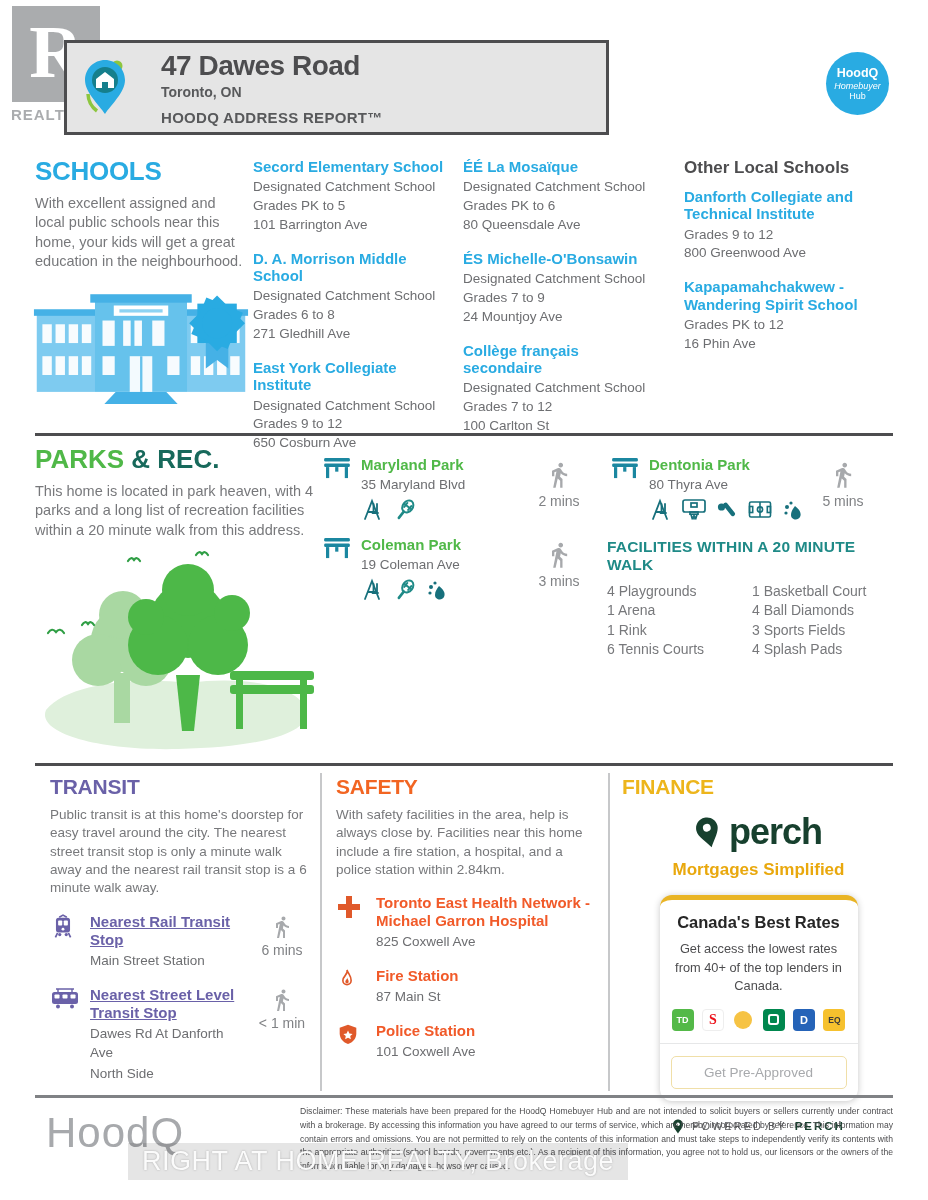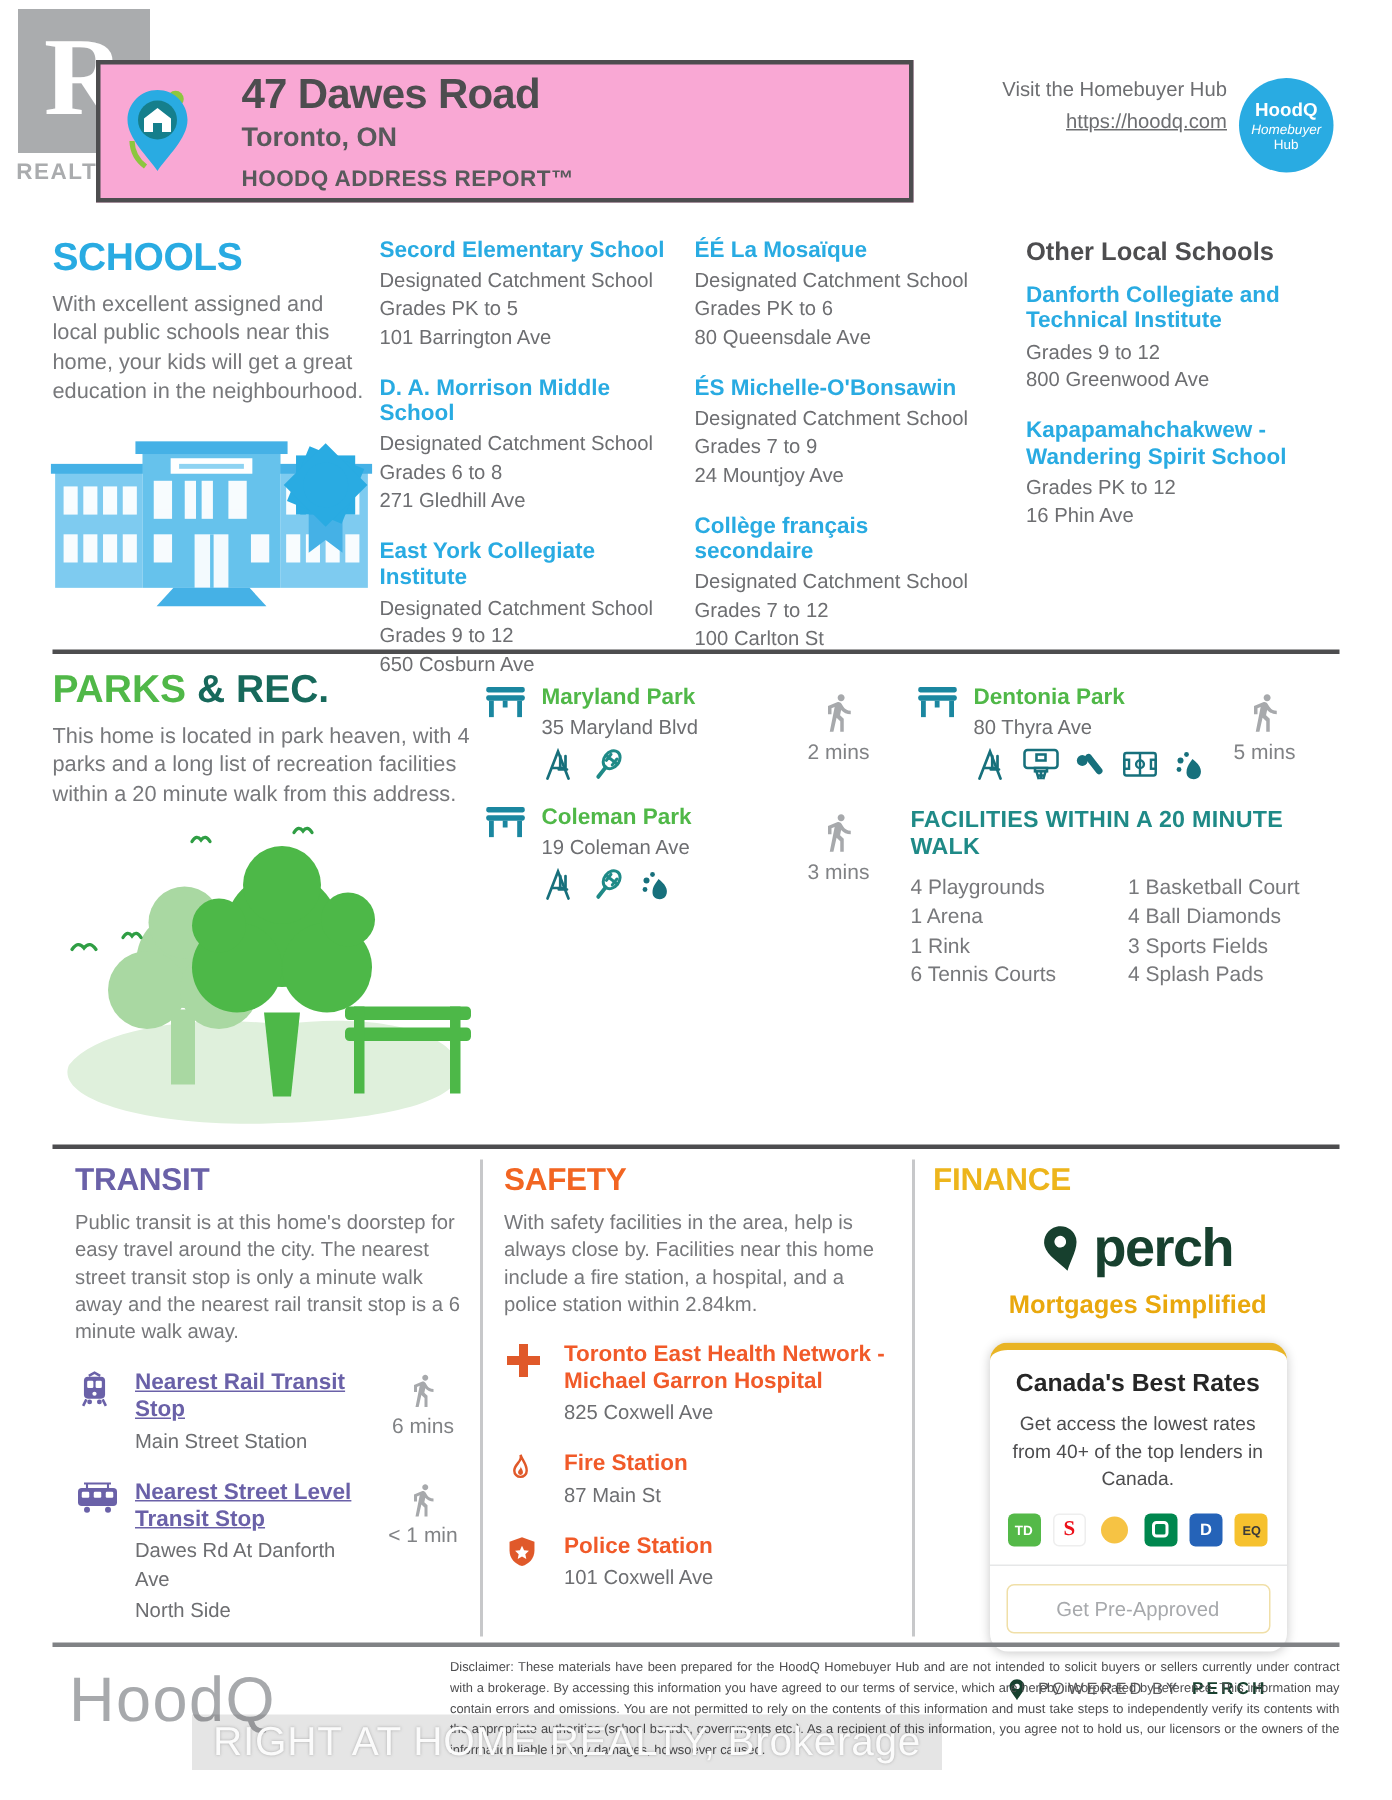--- a/index.html
+++ b/index.html
@@ -3,24 +3,24 @@
 <meta charset="utf-8">
 <style>
   * { margin:0; padding:0; box-sizing:border-box; }
   body { background:#fff; font-family:"Liberation Sans", sans-serif; }
   .page { position:relative; width:928px; height:1200px; margin:0 auto; background:#fff; overflow:hidden; }
 
   
   .realtor-wm { position:absolute; left:8px; top:6px; width:96px; text-align:center; opacity:.85; z-index:1; }
   .realtor-wm .rblock { width:88px; height:96px; background:#9C9EA1; color:#fff; font-family:"Liberation Serif", serif; font-weight:700; font-size:74px; line-height:92px; text-align:center; margin:0 auto; }
   .realtor-wm .rtext { margin-top:4px; font-size:15px; font-weight:700; color:#9C9EA1; letter-spacing:1px; }
-  .header-box { position:absolute; left:64px; top:40px; width:545px; height:95px; border:3px solid #4D4D4F; background:#f9a8d4; display:flex; align-items:center; padding-left:14px; z-index:2; }
+  .header-box { position:absolute; left:64px; top:40px; width:545px; height:95px; border:3px solid #4D4D4F; background:#e5e5e5; display:flex; align-items:center; padding-left:14px; z-index:2; }
   .header-text { margin-left:32px; }
   .addr-title { font-size:28px; font-weight:800; color:#4D4D4F; letter-spacing:-.5px; }
-  .addr-city { font-size:18px; font-weight:700; color:#58595B; margin-top:2px; }
+  .addr-city { font-size:14px; font-weight:700; color:#58595B; margin-top:2px; }
   .addr-report { font-size:15px; font-weight:700; color:#58595B; margin-top:9px; letter-spacing:.3px; }
   .visit-block { position:absolute; left:626px; top:52px; width:192px; text-align:right; z-index:2; }
   .visit-text { font-size:13.5px; color:#6D6E71; }
   .visit-link { font-size:13.5px; color:#6D6E71; text-decoration:underline; display:inline-block; margin-top:6px; }
   .hoodq-badge { position:absolute; left:826px; top:52px; width:63px; height:63px; border-radius:50%; background:#29ABE2; color:#fff; text-align:center; display:flex; flex-direction:column; justify-content:center; z-index:2; }
   .hoodq-badge .b1 { font-size:12.5px; font-weight:700; }
   .hoodq-badge .b2 { font-size:9px; margin-top:1px;font-style:italic; }
   .hoodq-badge .b3 { font-size:9px; }
 
   
@@ -131,24 +131,20 @@
       <circle cx="24" cy="22" r="13" fill="#157F8C"></circle>
       <path d="M24 14l9 7v9h-6v-6h-6v6h-6v-9l9-7z" fill="#FFFFFF"></path>
     </svg>
     <div class="header-text">
       <div class="addr-title">47 Dawes Road</div>
       <div class="addr-city">Toronto, ON</div>
       <div class="addr-report">HOODQ ADDRESS REPORT™</div>
     </div>
   </div>
 
-  <div class="visit-block">
-    <div class="visit-text">Visit the Homebuyer Hub</div>
-    <a class="visit-link" href="#">https://hoodq.com</a>
-  </div>
   <div class="hoodq-badge">
     <div class="b1">HoodQ</div>
     <div class="b2">Homebuyer</div>
     <div class="b3">Hub</div>
   </div>
 
   <div class="schools">
     <div class="sec-title">SCHOOLS</div>
     <div class="schools-intro">With excellent assigned and local public schools near this home, your kids will get a great education in the neighbourhood.</div>
 

